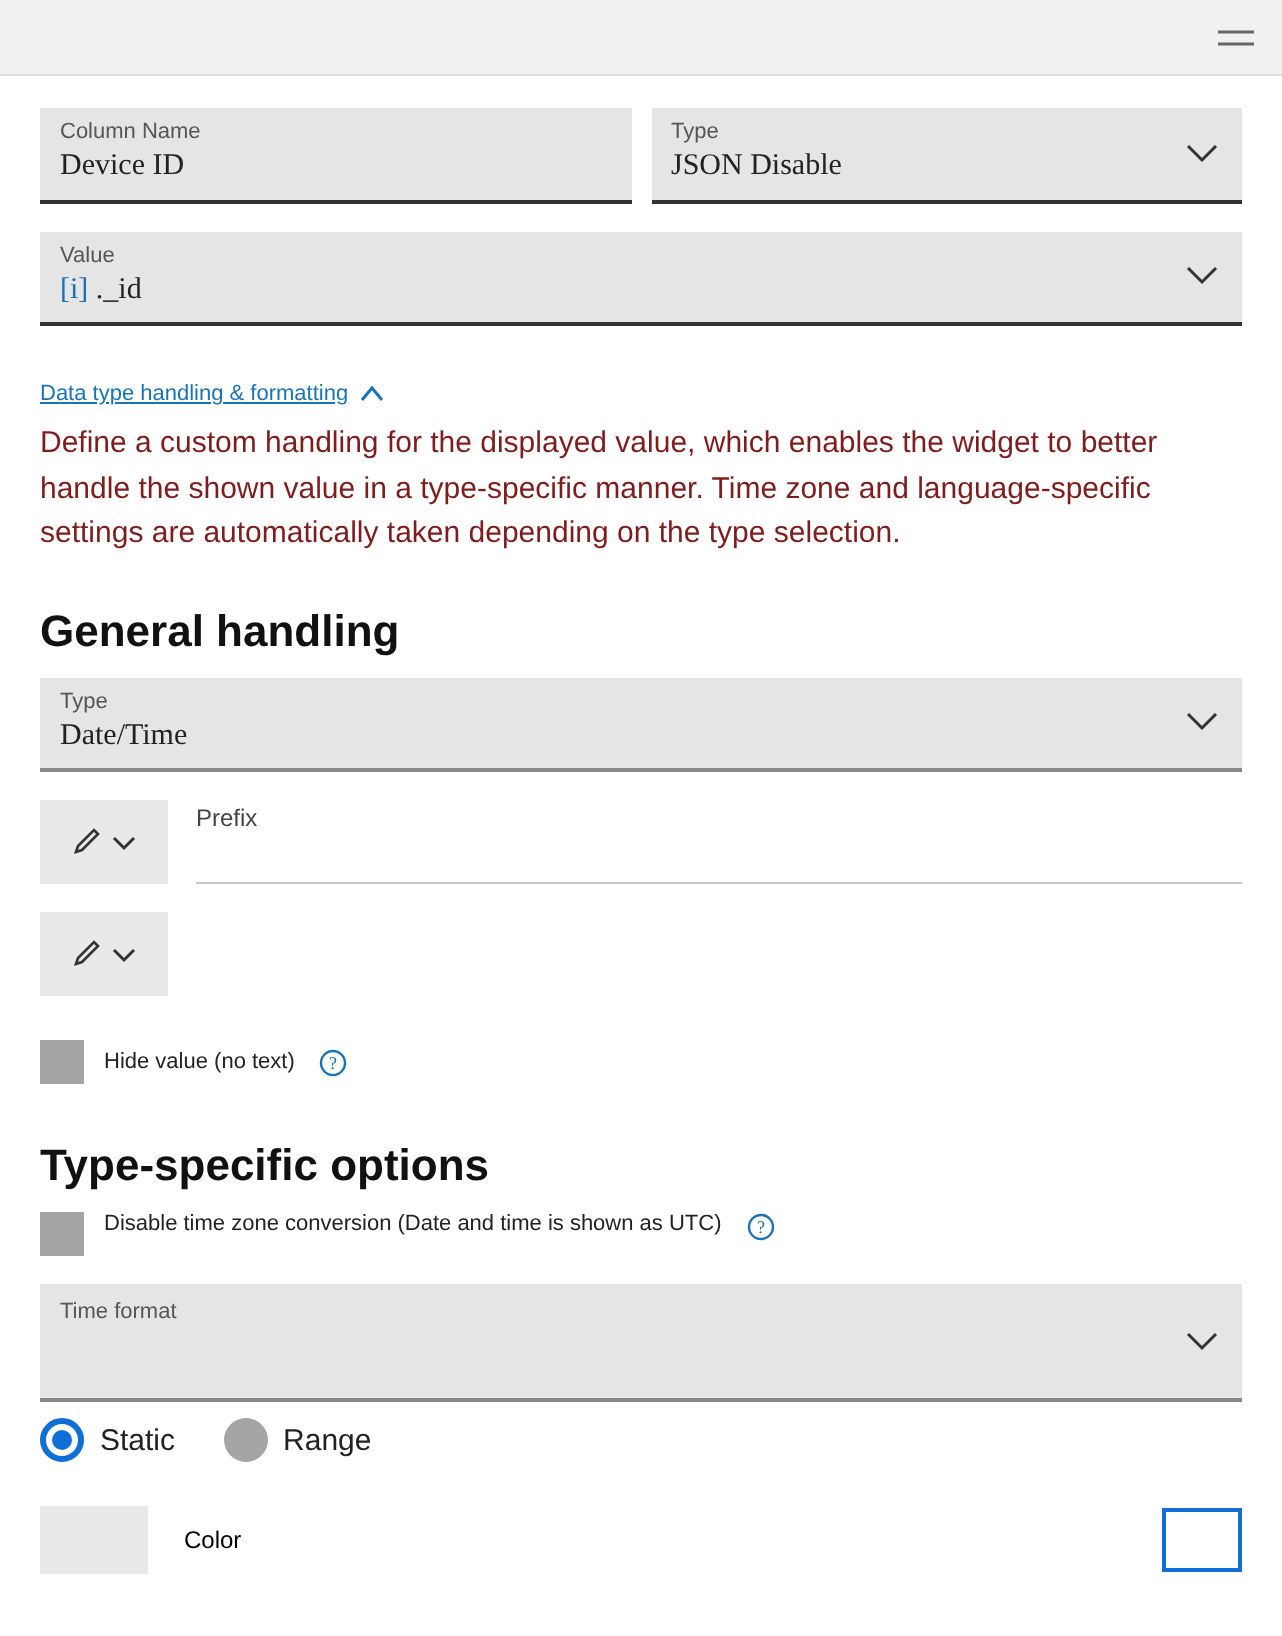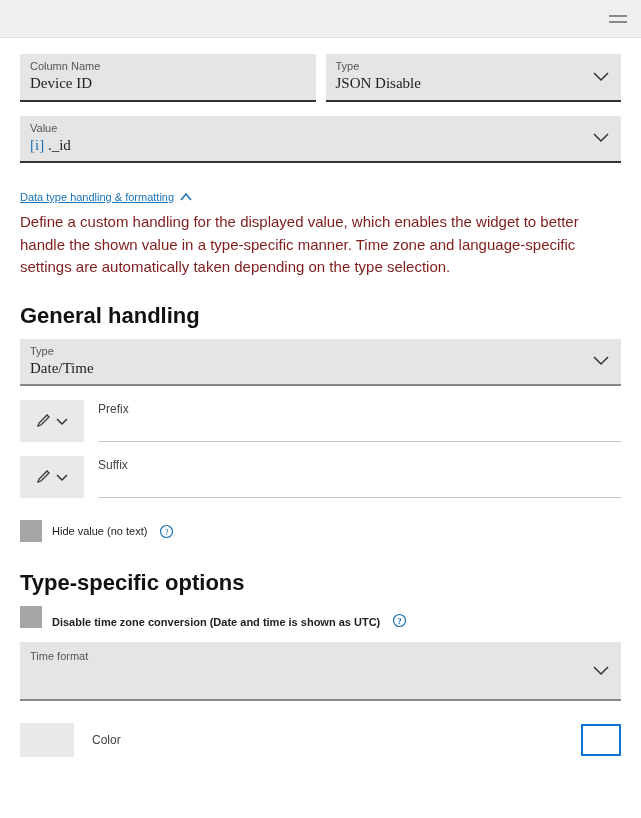--- a/index.html
+++ b/index.html
@@ -129,24 +129,23 @@
   .info-icon {
     width: 15px;
     height: 15px;
     display: inline-flex;
     align-items: center;
     justify-content: center;
     margin-left: 2px;
   }
   .type-spec-row {
     display: flex;
-    align-items: flex-end;
+    align-items: flex-start;
     gap: 10px;
     margin-top: 10px;
-    font-weight: bold;
   }
   .radio-row {
     display: flex;
     align-items: center;
     gap: 24px;
     margin-top: 8px;
   }
   .radio-item {
     display: flex;
     align-items: center;
@@ -184,21 +183,21 @@
     margin-top: 22px;
   }
   .swatch-btn {
     width: 54px;
     height: 34px;
     background: #e9e9e9;
     cursor: pointer;
   }
   .color-label {
     font-size: 12px;
-    color: #404040;
+    color: #000000;
     flex: 1;
   }
   .preview-box {
     width: 40px;
     height: 32px;
     border: 2px solid #0f6fd6;
   }
 </style>
 </head>
 <body>
@@ -294,23 +293,20 @@
         <svg width="16" height="16" viewBox="0 0 16 16">
             <path d="M2 14 L3 11 L11 3 L13 5 L5 13 Z" fill="none" stroke="#333" stroke-width="1.3"></path>
           </svg>
       </span>
       <span>
         <svg width="12" height="8" viewBox="0 0 12 8">
             <polyline points="1,1 6,6 11,1" fill="none" stroke="#333" stroke-width="1.5"></polyline>
           </svg>
       </span>
     </div>
-    <div class="affix-body">
-      <span class="affix-label">Suffix</span>
-    </div>
   </div>
 
   <div class="check-row">
     <div class="checkbox-box"></div>
     <span class="check-label">Hide value (no text)</span>
     <span class="info-icon">
       <svg width="15" height="15" viewBox="0 0 15 15">
           <circle cx="7.5" cy="7.5" r="6" fill="none" stroke="#1a73b7" stroke-width="1.2"></circle>
           <text x="7.5" y="10.5" text-anchor="middle" font-size="9" fill="#1a73b7" font-family="serif">?</text>
         </svg>
@@ -334,20 +330,32 @@
     <span class="field-label">Time format</span>
     <div class="field-value"></div>
     <span class="field-chevron chevron-down">
       <svg width="16" height="10" viewBox="0 0 16 10">
           <polyline points="1,1 8,8 15,1" fill="none" stroke="#333" stroke-width="1.5"></polyline>
         </svg>
     </span>
   </div>
 
 
+  <div class="radio-row">
+    <div class="radio-item">
+      <div class="radio-outer selected">
+          <div class="radio-inner"></div>
+        </div>
+      <span class="radio-label">Static</span>
+    </div>
+    <div class="radio-item">
+      <div class="radio-outer unselected"></div>
+      <span class="radio-label">Range</span>
+    </div>
+  </div>
 
   <div class="bottom-row">
     <div class="swatch-btn"></div>
     <span class="color-label">Color</span>
     <div class="preview-box"></div>
   </div>
 
 </div>
 
 </body></html>

